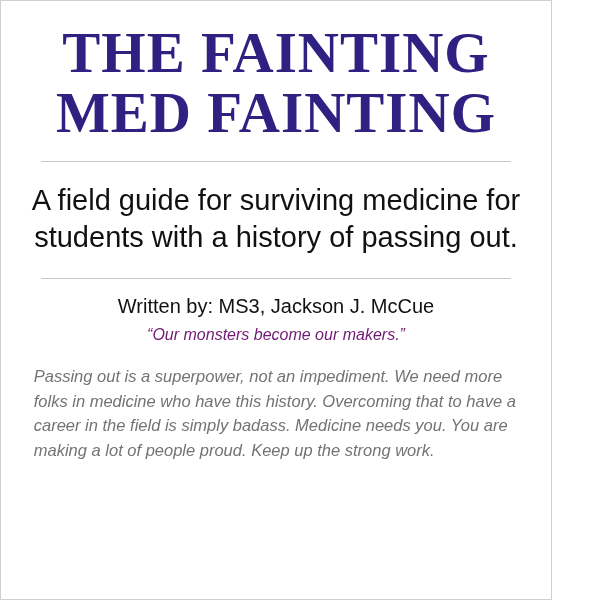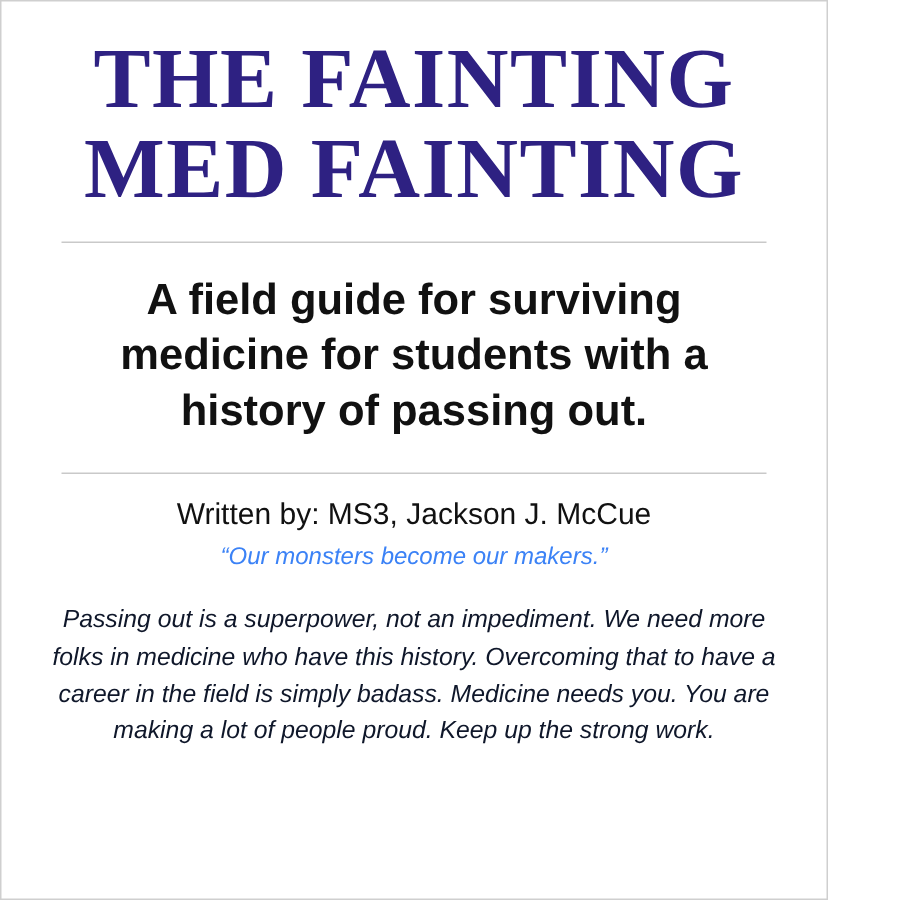--- a/index.html
+++ b/index.html
@@ -41,21 +41,21 @@
   .rule {
     width: 92%;
     height: 1px;
     background: #c9c9c9;
     margin: 18px auto 0 auto;
   }
   .subtitle {
     width: 96%;
     text-align: center;
     font-family: "Liberation Sans", sans-serif;
-    font-weight: bold;
+    font-weight: normal;
     color: #111111;
     font-size: 29px;
     line-height: 1.28;
     margin-top: 20px;
   }
   .rule2 {
     width: 92%;
     height: 1px;
     background: #c9c9c9;
     margin: 22px auto 0 auto;
@@ -66,31 +66,31 @@
     font-size: 20px;
     color: #111111;
     margin-top: 16px;
     white-space: nowrap;
   }
   .quote {
     text-align: center;
     font-family: "Liberation Sans", sans-serif;
     font-style: italic;
     font-size: 16px;
-    color: #3b82f6;
+    color: #701a75;
     margin-top: 8px;
   }
   .blurb {
     width: 95%;
-    text-align: center;
+    text-align: left;
     font-family: "Liberation Sans", sans-serif;
     font-style: italic;
     font-size: 16.5px;
     line-height: 1.5;
-    color: #0f172a;
+    color: #737373;
     margin-top: 20px;
   }
 </style>
 </head>
 <body>
 
 <div class="cover">
 
   <div class="title-block">
     <div class="title-line">THE FAINTING</div>

